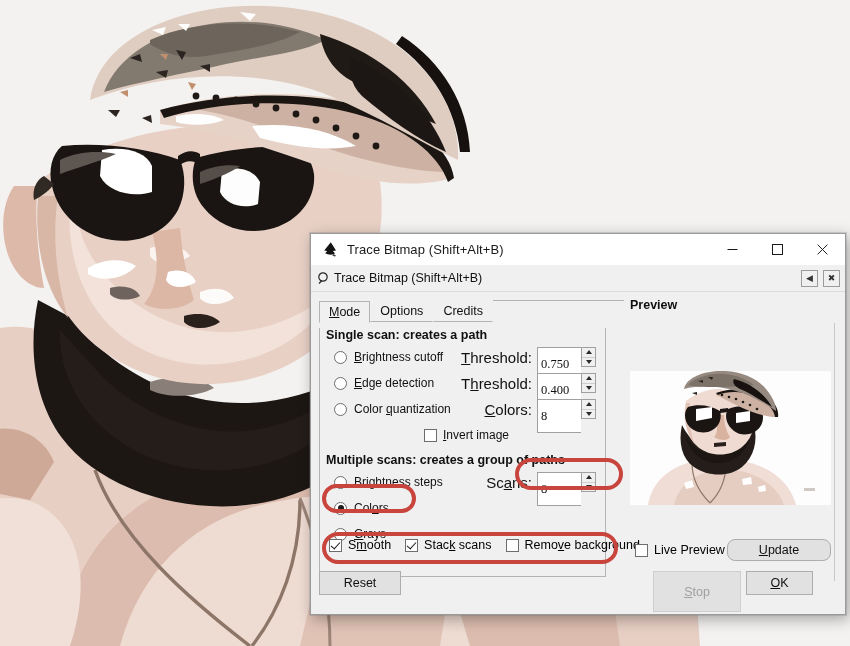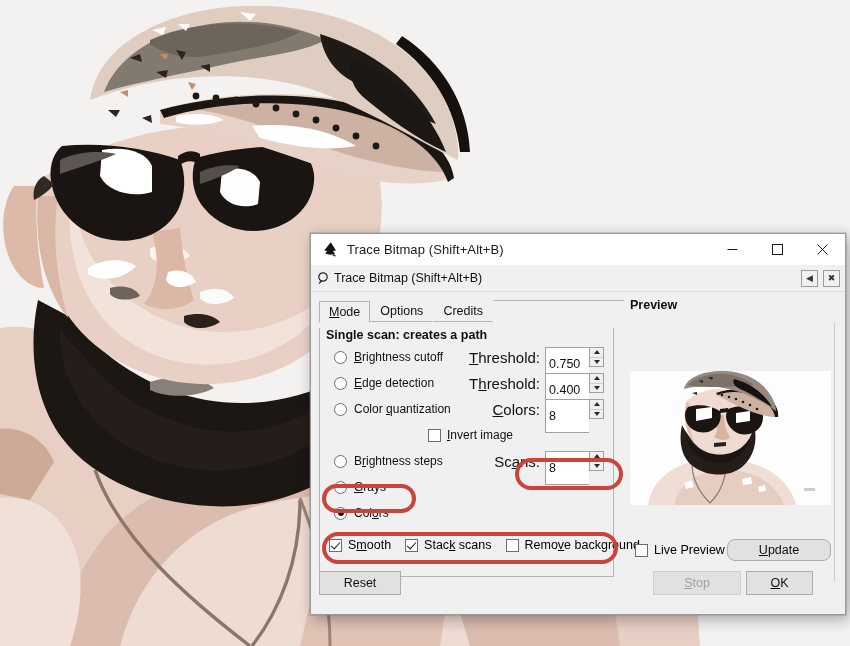--- a/index.html
+++ b/index.html
@@ -53,21 +53,21 @@
   .tabs{display:flex;align-items:flex-start;margin:8px 0 0 8px;height:22px;}
   .tab{
     padding:3px 9px 3px 9px;font-size:12.5px;color:#101010;border:1px solid transparent;
     border-bottom:1px solid #b4b4b4;background:transparent;
   }
   .tab.active{
     background:#f0f0f0;border:1px solid #b4b4b4;border-bottom:1px solid #f0f0f0;
     position:relative;top:1px;
   }
   .tabs-fill{flex:1;border-bottom:1px solid #b4b4b4;}
-  .tabpanel{border:1px solid #b4b4b4;border-top:none;margin:0 10px 0 8px;height:248px;position:relative;background:#f0f0f0;}
+  .tabpanel{border:1px solid #b4b4b4;border-top:none;margin:0 18px 0 8px;height:248px;position:relative;background:#f0f0f0;}
 
   .grouplabel{font-weight:bold;font-size:12.5px;margin:6px 0 2px 6px;}
   .row{display:flex;align-items:center;height:26px;padding-left:14px;position:relative;}
   .row .lbl{font-size:12px;}
   .spacer{flex:1;}
 
   
   .radio{
     width:13px;height:13px;border-radius:50%;border:1px solid #6d6d6d;background:#fff;
     margin-right:7px;flex:0 0 auto;position:relative;box-sizing:border-box;
@@ -83,21 +83,21 @@
   .cbox.checked::after{
     content:"";position:absolute;left:3px;top:0px;width:4px;height:8px;
     border:solid #1b1b1b;border-width:0 1.6px 1.6px 0;transform:rotate(42deg);
   }
 
   
   .field-label{font-size:15px;margin-right:5px;}
   .spin{display:flex;align-items:stretch;height:20px;margin-right:9px;}
   .spin input{
     width:44px;border:1px solid #a0a0a0;border-right:none;background:#fff;
-    font-family:Liberation Sans, sans-serif;font-size:12.5px;color:#101010;
+    font-family:Liberation Serif, serif;font-size:12.5px;color:#101010;
     padding:16px 3px;outline:none;box-sizing:border-box;
   }
   .spin .btns{
     width:15px;border:1px solid #a0a0a0;background:#f0f0f0;display:flex;flex-direction:column;
     box-sizing:border-box;
   }
   .spin .btns div{flex:1;display:flex;align-items:center;justify-content:center;font-size:6px;color:#333;line-height:1;}
   .spin .btns div:first-child{border-bottom:1px solid #cfcfcf;}
   .arrow-up{width:0;height:0;border-left:3.5px solid transparent;border-right:3.5px solid transparent;border-bottom:4px solid #2a2a2a;}
   .arrow-dn{width:0;height:0;border-left:3.5px solid transparent;border-right:3.5px solid transparent;border-top:4px solid #2a2a2a;}
@@ -118,21 +118,21 @@
   .btn{
     background:#e1e1e1;border:1px solid #adadad;font-family:"Liberation Sans",sans-serif;
     font-size:12.5px;color:#101010;display:flex;align-items:center;justify-content:center;
     box-sizing:border-box;
   }
   .btn.disabled{color:#a0a0a0;background:#e1e1e1;border-color:#cfcfcf;}
 
   #btn-update{position:absolute;left:727px;top:539px;width:104px;height:22px;border-radius:8px;}
   #live-cb{position:absolute;left:635px;top:543px;display:flex;align-items:center;}
   #btn-reset{position:absolute;left:319px;top:571px;width:82px;height:24px;}
-  #btn-stop{position:absolute;left:653px;top:571px;width:88px;height:24px;}
+  #btn-stop{position:absolute;left:653px;top:571px;width:88px;height:41px;}
   #btn-ok{position:absolute;left:746px;top:571px;width:67px;height:24px;}
 
   
   .ring{
     position:absolute;border:4px solid #c8443c;border-radius:50%/50%;pointer-events:none;
     box-sizing:border-box;
   }
   #ring-scans{left:515px;top:458px;width:108px;height:32px;border-radius:20px;}
   #ring-colors{left:322px;top:484px;width:94px;height:29px;border-radius:18px;}
   #ring-checks{left:322px;top:532px;width:296px;height:32px;border-radius:20px;}
@@ -363,47 +363,48 @@
                 </div>
             </div>
           </div>
         </div>
 
         <div class="row" style="padding-left:8px;justify-content:center;">
           <div class="cbox"></div>
           <span class="lbl"><span class="u">I</span>nvert image</span>
         </div>
 
+        <div class="grouplabel" style="margin-top:5px;">Multiple scans: creates a group of paths</div>
 
         <div class="row">
           <div class="radio"></div>
           <span class="lbl">B<span class="u">r</span>ightness steps</span>
           <span class="spacer"></span>
           <span class="field-label">Sc<span class="u">a</span>ns:</span>
           <div class="spin">
             <input type="text" value="8" style="">
             <div class="btns">
               <div>
                   <span class="arrow-up"></span>
                 </div>
               <div>
                   <span class="arrow-dn"></span>
                 </div>
             </div>
           </div>
         </div>
 
         <div class="row">
+          <div class="radio checked"></div>
+          <span class="lbl">Col<span class="u">o</span>rs</span>
+        </div>
+
+        <div class="row">
           <div class="radio"></div>
           <span class="lbl"><span class="u">G</span>rays</span>
-        </div>
-
-        <div class="row">
-          <div class="radio checked"></div>
-          <span class="lbl">Col<span class="u">o</span>rs</span>
         </div>
 
       </div>
     </div>
 
     <div class="vdiv"></div>
 
     <div class="right-pane">
       <div class="preview-label">Preview</div>
 

